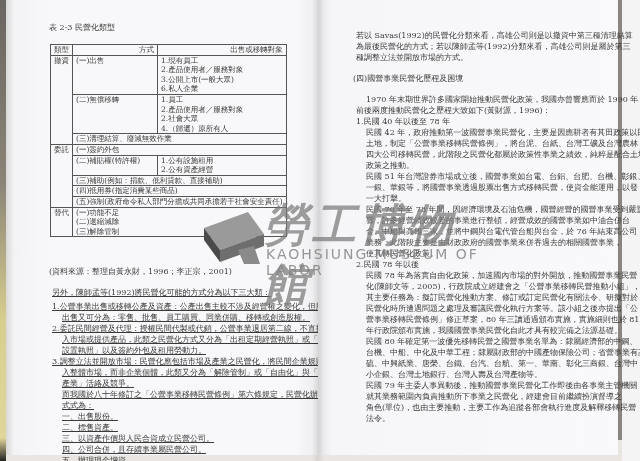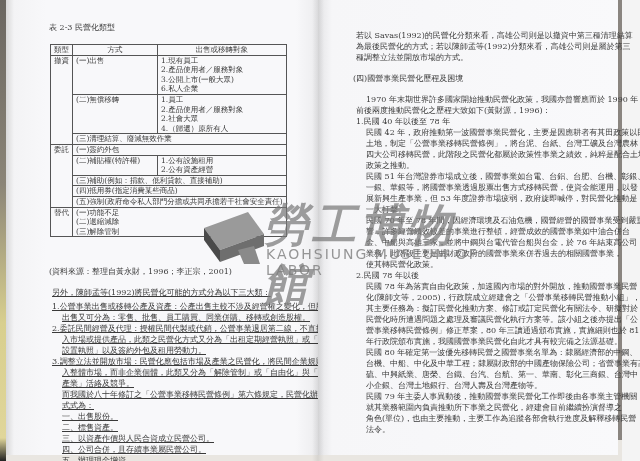--- a/index.html
+++ b/index.html
@@ -9,21 +9,21 @@
   .page-left{left:6px;width:312px;background:linear-gradient(to right,#d8d8d8 0,#f3f3f5 8px,#f8f8fa 40px,#f8f8fa 290px,#ececee 312px);}
   .page-right{left:318px;width:300px;background:linear-gradient(to right,#e4e4e6 0,#f6f6f8 14px,#f9f9fb 100%);}
   .edge-left{position:absolute;left:0;top:0;width:6px;height:461px;background:linear-gradient(to bottom,#6a6660 0,#8b8577 40%,#d8cf8e 70%,#e0d69a 95%,#222 100%);}
   .edge-right{position:absolute;left:618px;top:0;width:4px;height:440px;background:#8a8580;}
   .edge-right2{position:absolute;left:622px;top:0;width:18px;height:461px;background:#f4f4f4;}
   .binding{position:absolute;left:312px;top:0;width:12px;height:461px;background:linear-gradient(to right,rgba(0,0,0,0) 0,rgba(0,0,0,.08) 50%,rgba(0,0,0,0) 100%);}
   .txt{font-size:8px;line-height:11px;color:#3a3a3a;white-space:nowrap;}
   .caption{position:absolute;left:49px;top:22px;}
   table.gov{position:absolute;left:50px;top:44px;width:236px;border-collapse:collapse;font-size:7.5px;line-height:9.6px;color:#3a3a3a;}
   table.gov td,table.gov th{border:0.8px solid #555;padding:0 3px;vertical-align:top;font-weight:normal;white-space:nowrap;}
-  table.gov th{text-align:center;margin-left:24px;}
+  table.gov th{text-align:right;margin-left:24px;}
   table.gov td.type{text-align:center;width:30px;}
   table.gov td.method{width:78px;}
   .src{position:absolute;left:49px;top:266px;}
   .para-left{position:absolute;left:52px;top:287px;width:236px;}
   .para-left p{margin:0;text-decoration:underline;}
   .pn{position:absolute;font-size:10px;color:#444;margin-top:45px;}
   .para-right{position:absolute;left:356px;top:30px;width:250px;}
   .para-right p{margin:0;}
   .ind1{padding-left:10px;}
   .wm{position:absolute;left:198px;top:198px;width:300px;height:70px;pointer-events:none;}
@@ -138,21 +138,20 @@
     <p style="margin-left:-3px;margin-bottom:10px;">(四)國營事業民營化歷程及困境</p>
     <p class="ind1">1970 年末期世界許多國家開始推動民營化政策，我國亦曾響應而於 1990 年</p>
     <p>前後兩度推動民營化之歷程大致如下(黃財源，1996)：</p>
     <p>1.民國 40 年以後至 78 年</p>
     <p class="ind1">民國 42 年，政府推動第一波國營事業民營化，主要是因應耕者有其田政策以民間</p>
     <p class="ind1">土地，制定「公營事業移轉民營條例」，將台泥、台紙、台灣工礦及台灣農林</p>
     <p class="ind1">四大公司移轉民營，此階段之民營化都屬於政策性事業之績效，純粹是配合土地</p>
     <p class="ind1">政策之推動。</p>
     <p class="ind1">民國 51 年台灣證券市場成立後，國營事業如台電、台鋁、台肥、台機、彰銀、</p>
     <p class="ind1">一銀、華銀等，將國營事業透過股票出售方式移轉民營，使資金能運用，以發</p>
-    <p class="ind1">展新興生產事業，但 53 年度證券市場疲弱，政府旋即喊停，對民營化推動是</p>
     <p class="ind1">一大打擊。</p>
     <p class="ind1">民國 70 年至 78 年間，因經濟環境及石油危機，國營經營的國營事業受到嚴重影</p>
     <p class="ind1">響，許多經營績效較差的事業進行整頓，經營成效的國營事業如中油合併台</p>
     <p class="ind1">金、中船與高雄三家，並將中鋼與台電代管台船與台金，於 76 年結束高公司</p>
     <p class="ind1">業務，此階段主要是由財政政府的國營事業來併吞過去的相關國營事業，</p>
     <p class="ind1">使其轉民營化政策。</p>
     <p>2.民國 78 年以後</p>
     <p class="ind1">民國 78 年為落實自由化政策，加速國內市場的對外開放，推動國營事業民營</p>
     <p class="ind1">化(陳師文等，2005)，行政院成立經建會之「公營事業移轉民營推動小組」，</p>
     <p class="ind1">其主要任務為：擬訂民營化推動方案、修訂或訂定民營化有關法令、研擬對於</p>

